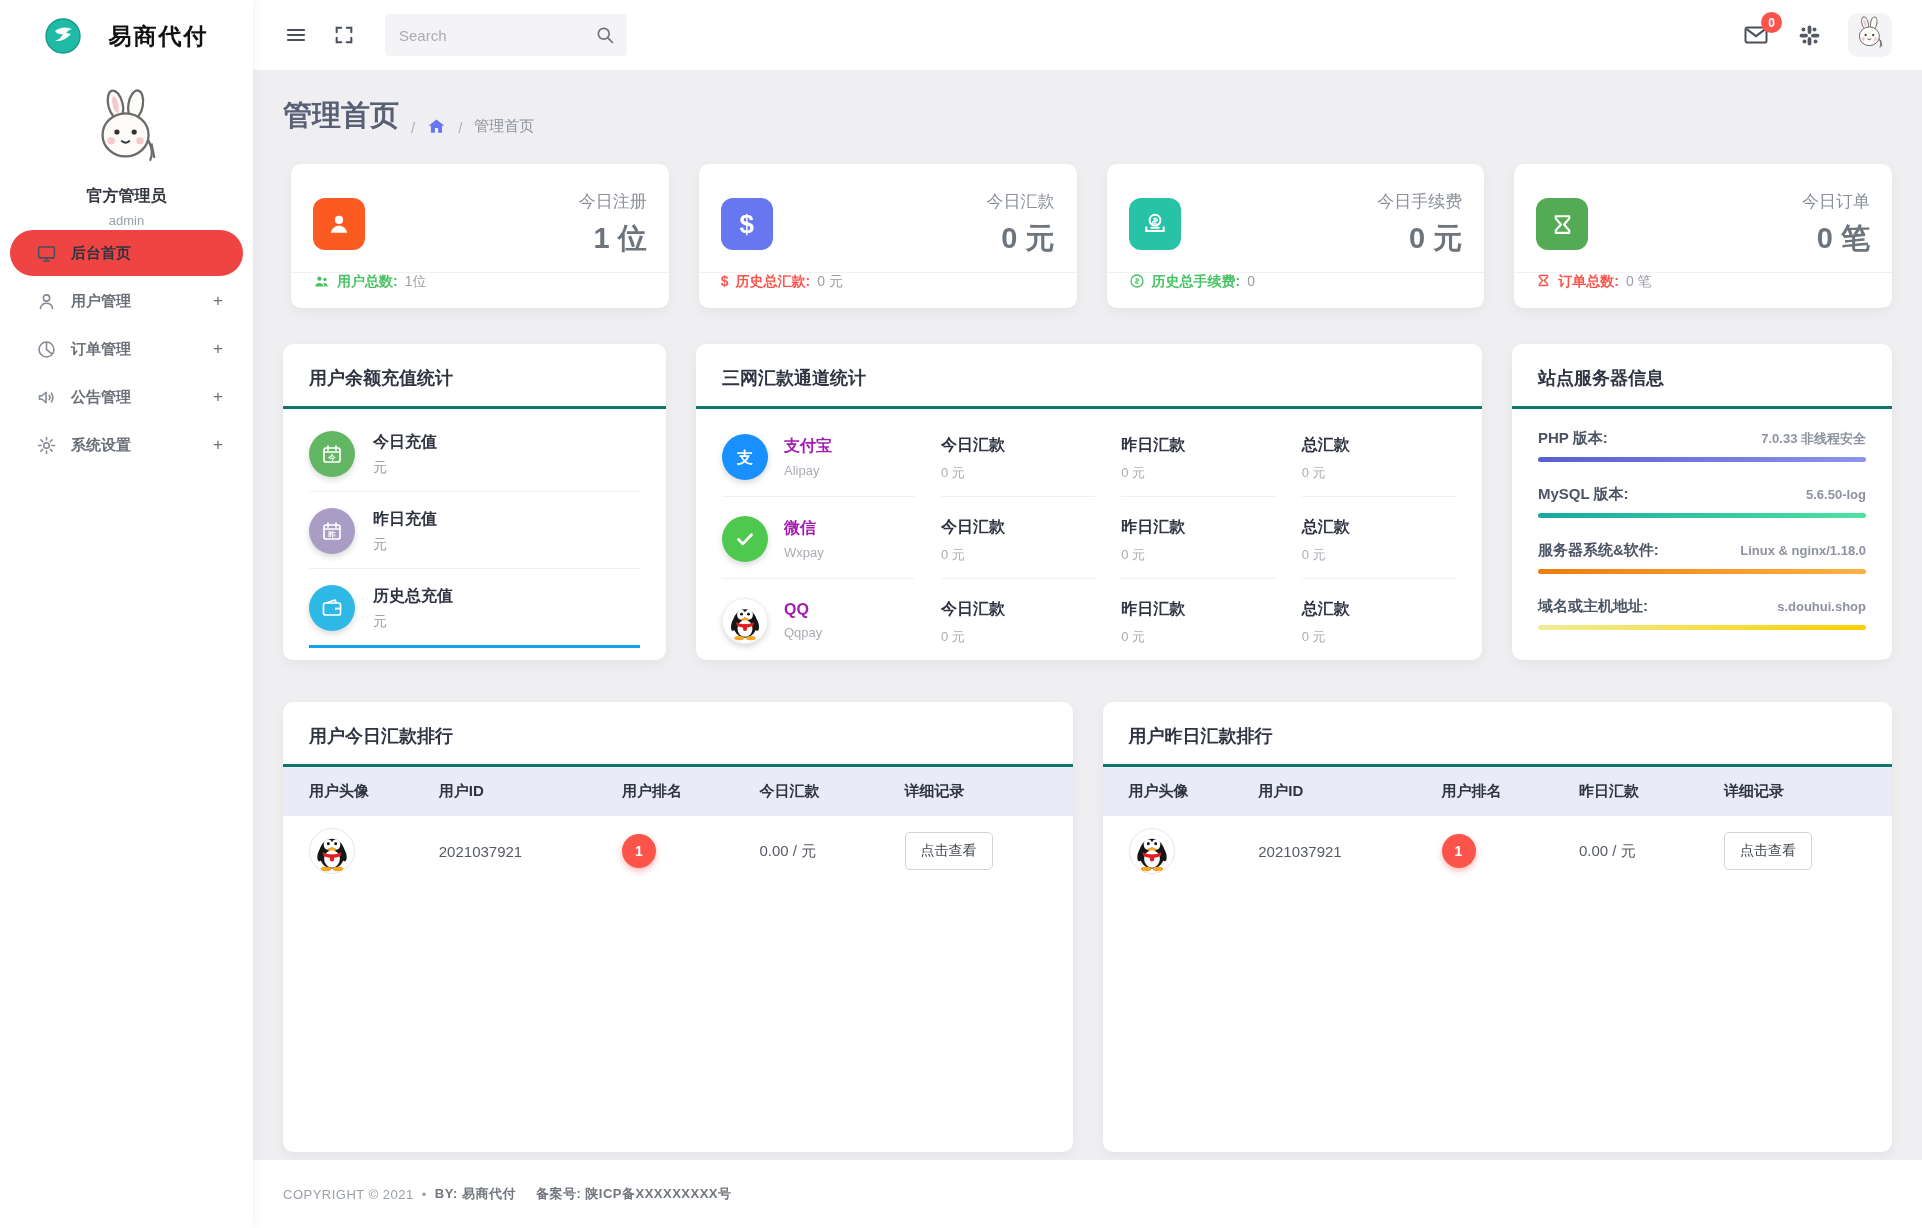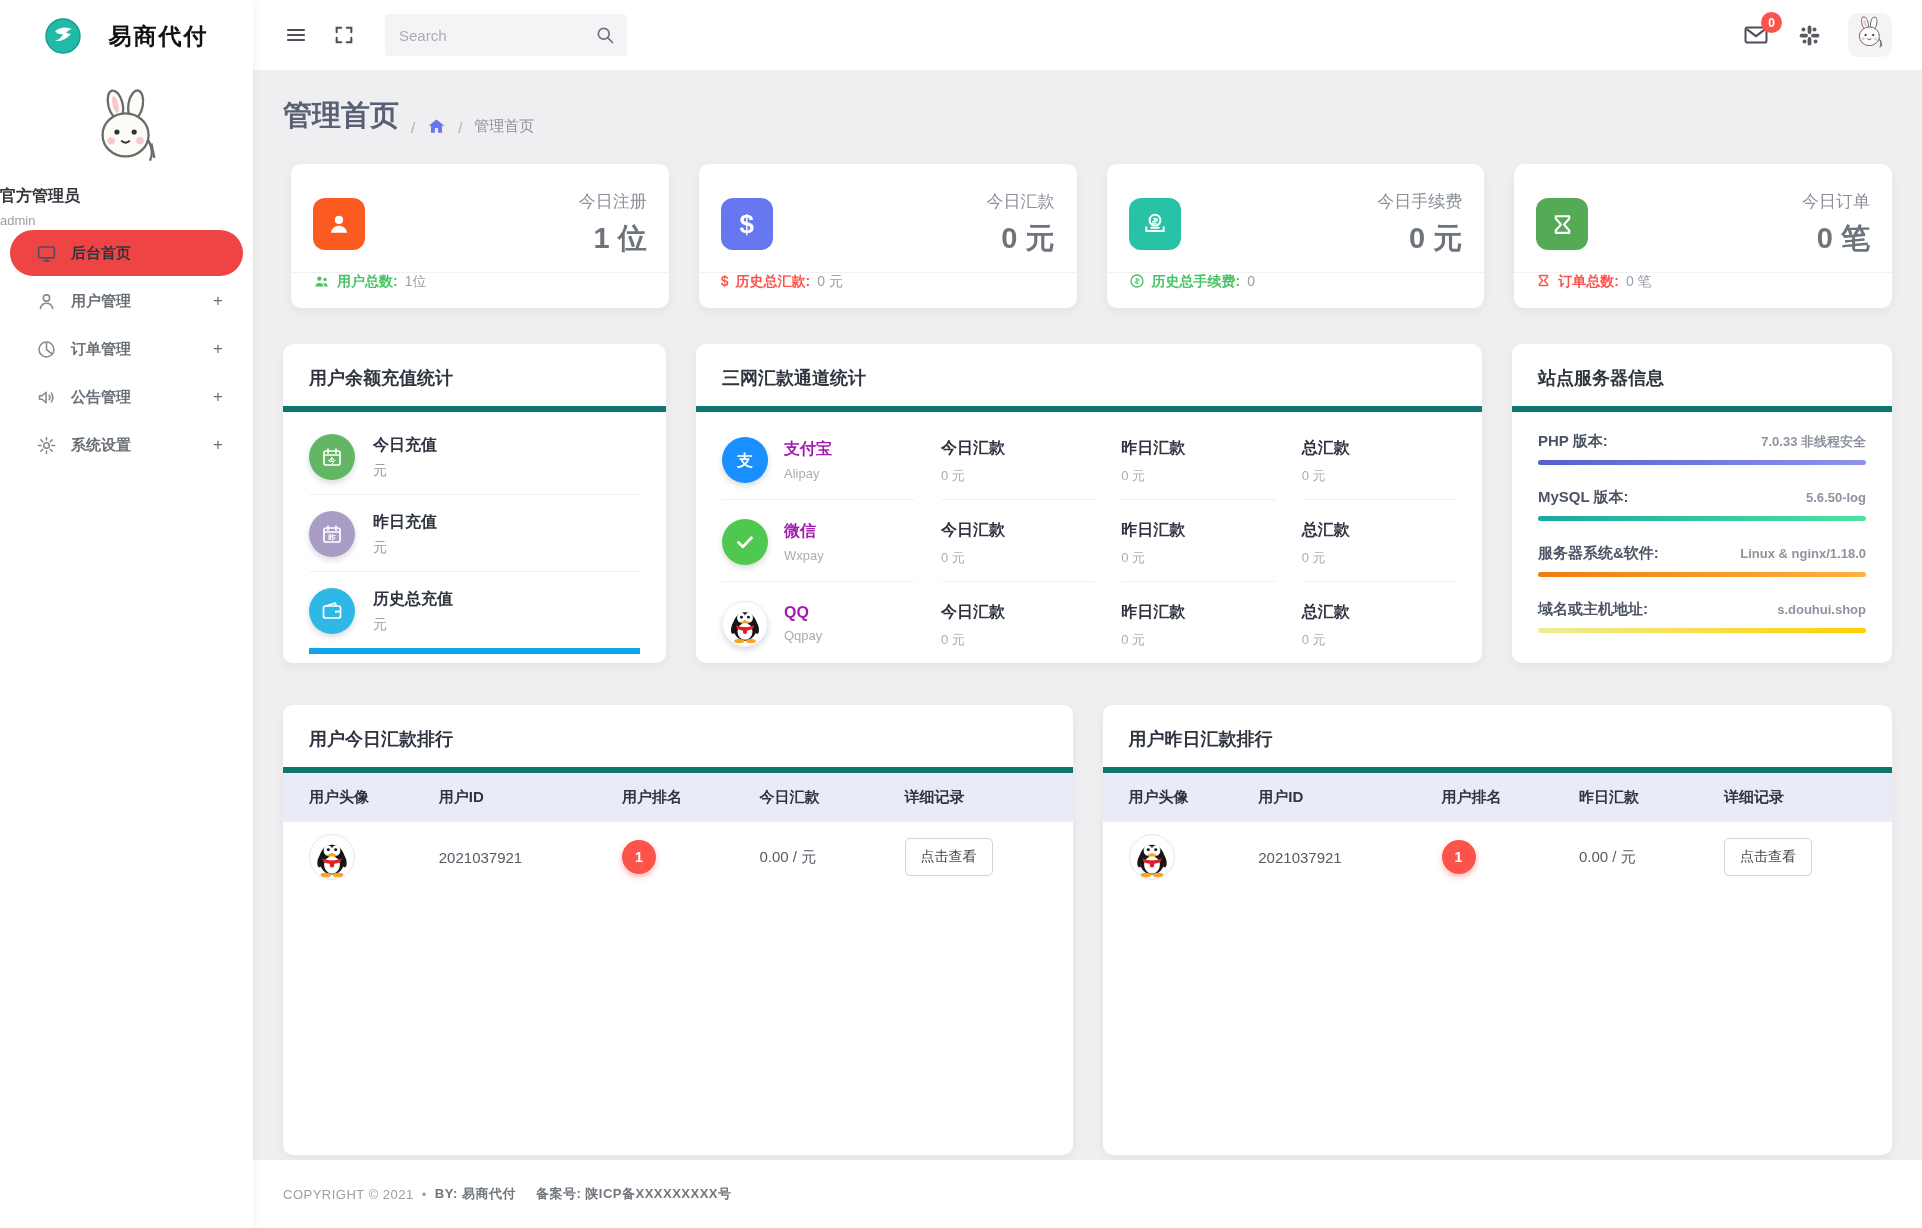--- a/index.html
+++ b/index.html
@@ -5,21 +5,21 @@
   * { margin:0; padding:0; box-sizing:border-box; }
   html,body { width:1922px; height:1228px; overflow:hidden; }
   body { font-family:"Liberation Sans","DejaVu Sans",sans-serif; background:#efeff1; color:#34395e; }
   .app { display:flex; width:100%; height:100%; }
 
   
   .sidebar { width:253px; background:#fff; flex-shrink:0; box-shadow:2px 0 8px rgba(0,0,0,.05); position:relative; z-index:5; }
   .brand { display:flex; align-items:center; justify-content:center; gap:28px; height:72px; }
   .brand-logo { width:36px; height:36px; }
   .brand-name { font-size:23px; font-weight:bold; color:#111; letter-spacing:2px; }
-  .profile { margin-top:14px; }
+  .profile { text-align:center; margin-top:14px; }
   .profile .avatar-lg { width:92px; height:92px; margin:0 auto; }
   .profile-name { font-size:16px; font-weight:bold; color:#33363d; margin-top:8px; }
   .profile-role { font-size:13px; color:#9aa0a6; margin-top:6px; }
   .nav-section { font-size:13px; font-weight:bold; color:#99a2aa; letter-spacing:1px; padding:26px 0 10px 16px; }
   .nav-item { display:flex; align-items:center; gap:14px; height:46px; padding:0 20px 0 26px; margin:2px 10px; border-radius:30px; cursor:pointer; color:#6a7077; font-size:15px; font-weight:bold; }
   .nav-item.active { background:#ef4444; color:#2f3440; }
   .nav-item .nav-ico { width:21px; height:21px; flex-shrink:0; display:flex; }
   .nav-item .nav-label { flex:1; }
   .nav-item .nav-plus { font-size:17px; color:#6a7077; font-weight:normal; }
 
@@ -52,25 +52,25 @@
   .stat-title { font-size:17px; color:#8a8f98; margin-bottom:6px; }
   .stat-value { font-size:29px; font-weight:bold; color:#6e747c; }
   .stat-divider { border-top:1px solid #f1f1f3; margin:4px -22px 0 -22px; }
   .stat-footer { display:flex; align-items:flex-start; gap:7px; height:46px; font-size:14px; }
   .stat-footer .sf-label { font-weight:bold; }
   .stat-footer .sf-value { color:#9aa0a6; }
 
   
   .mid-row { display:grid; grid-template-columns:383px 1fr 380px; gap:30px; margin-bottom:42px; }
   .card { background:#fff; border-radius:10px; box-shadow:0 4px 12px rgba(0,0,0,.05); }
-  .card-header { padding:22px 26px 16px 26px; border-bottom:6px solid #0f766e; }
+  .card-header { padding:22px 26px 16px 26px; border-bottom:3px solid #0f766e; }
   .card-title { font-size:18px; font-weight:bold; color:#2f3440; }
   .recharge-body { padding:6px 26px 0 26px; }
   .recharge-row { display:flex; align-items:center; gap:18px; padding:16px 0 14px 0; border-bottom:1px solid #f1f1f3; }
-  .recharge-row:last-child { border-bottom:6px solid #0ea5e9; }
+  .recharge-row:last-child { border-bottom:3px solid #0ea5e9; }
   .circle-ico { width:46px; height:46px; border-radius:50%; display:flex; align-items:center; justify-content:center; box-shadow:0 3px 6px rgba(0,0,0,.15); flex-shrink:0; }
   .recharge-label { font-size:16px; font-weight:bold; color:#2f3440; margin-bottom:6px; }
   .recharge-value { font-size:14px; color:#9aa0a6; }
 
   .channels-body { padding:6px 26px 0 26px; }
   .channel-row { display:grid; grid-template-columns:1.25fr 1fr 1fr 1fr; column-gap:26px; }
   .channel-cell { padding:16px 0 14px 0; border-bottom:1px solid #f1f1f3; }
   .channel-row:last-child .channel-cell { border-bottom:none; }
   .channel-id { display:flex; align-items:center; gap:16px; }
   .channel-name { font-size:16px; font-weight:bold; color:#a21caf; margin-bottom:6px; }

